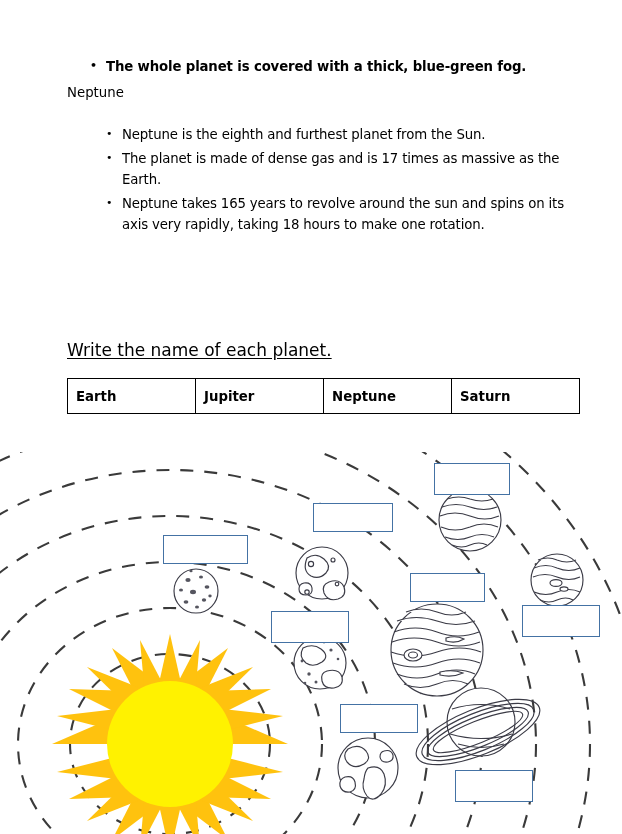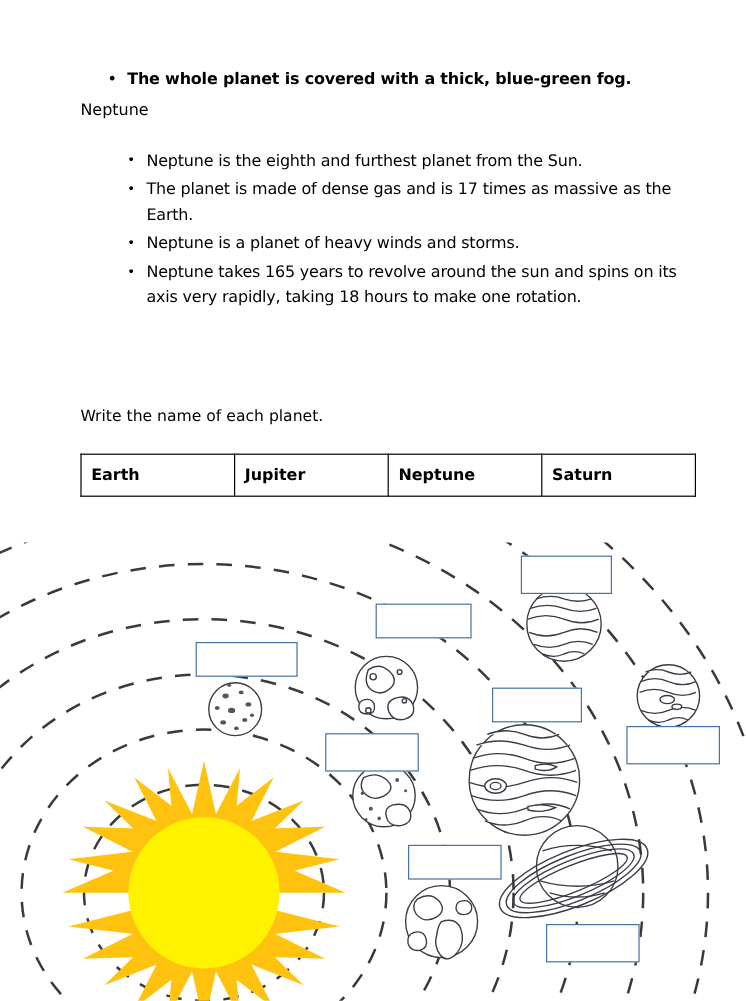--- a/index.html
+++ b/index.html
@@ -71,21 +71,22 @@
     left: 104px;
     top: 124px;
     width: 485px;
   }
   .bullets-main li { margin-bottom: 3px; }
 
   .instruction {
     position: absolute;
     left: 67px;
     top: 340px;
-    font-size: 13px;
+    font-size: 17px;
+    text-decoration: underline;
     text-underline-offset: 2px;
   }
 
   
   .word-table {
     position: absolute;
     left: 67px;
     top: 378px;
     width: 513px;
     border-collapse: collapse;
@@ -133,21 +134,20 @@
 
     <ul class="bullets bullets-top">
       <li>The whole planet is covered with a thick, blue-green fog.</li>
     </ul>
 
     <div class="section-heading">Neptune</div>
 
     <ul class="bullets bullets-main">
       <li>Neptune is the eighth and furthest planet from the Sun.</li>
       <li>The planet is made of dense gas and is 17 times as massive as the Earth.</li>
-      <li>Neptune is a planet of heavy winds and storms.</li>
       <li>Neptune takes 165 years to revolve around the sun and spins on its axis very rapidly, taking 18 hours to make one rotation.</li>
     </ul>
 
     <div class="instruction">Write the name of each planet.</div>
   </div>
 
   <table class="word-table">
     <tbody>
       <tr>
         <td>Earth</td>

